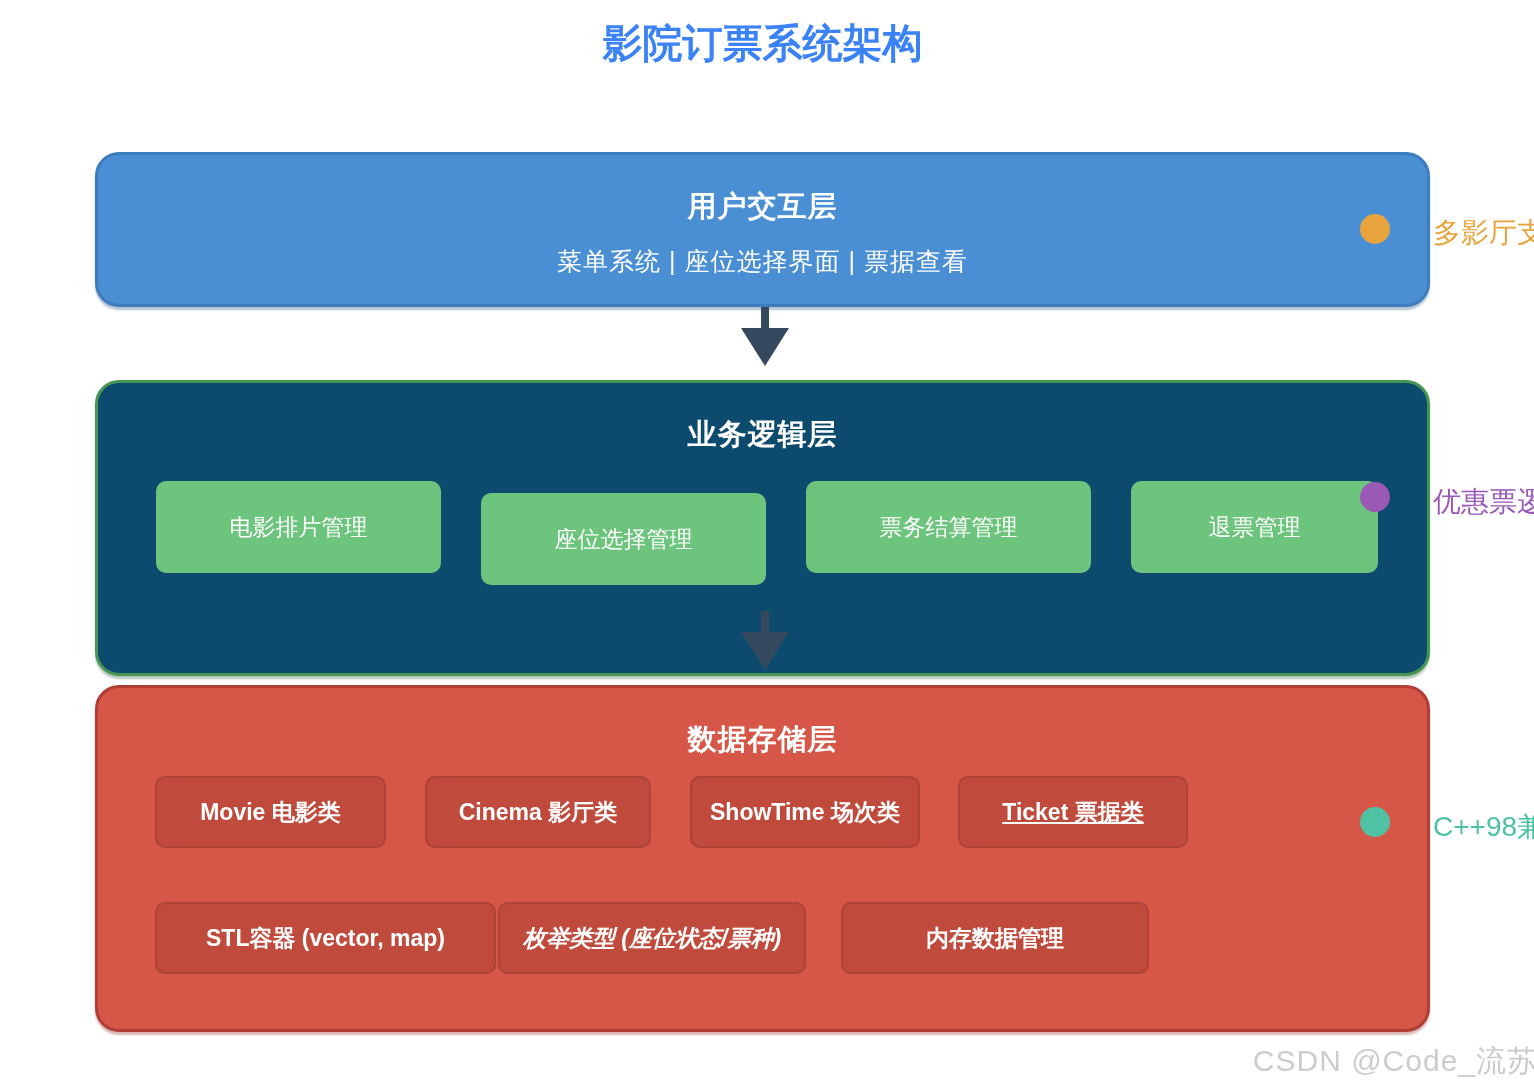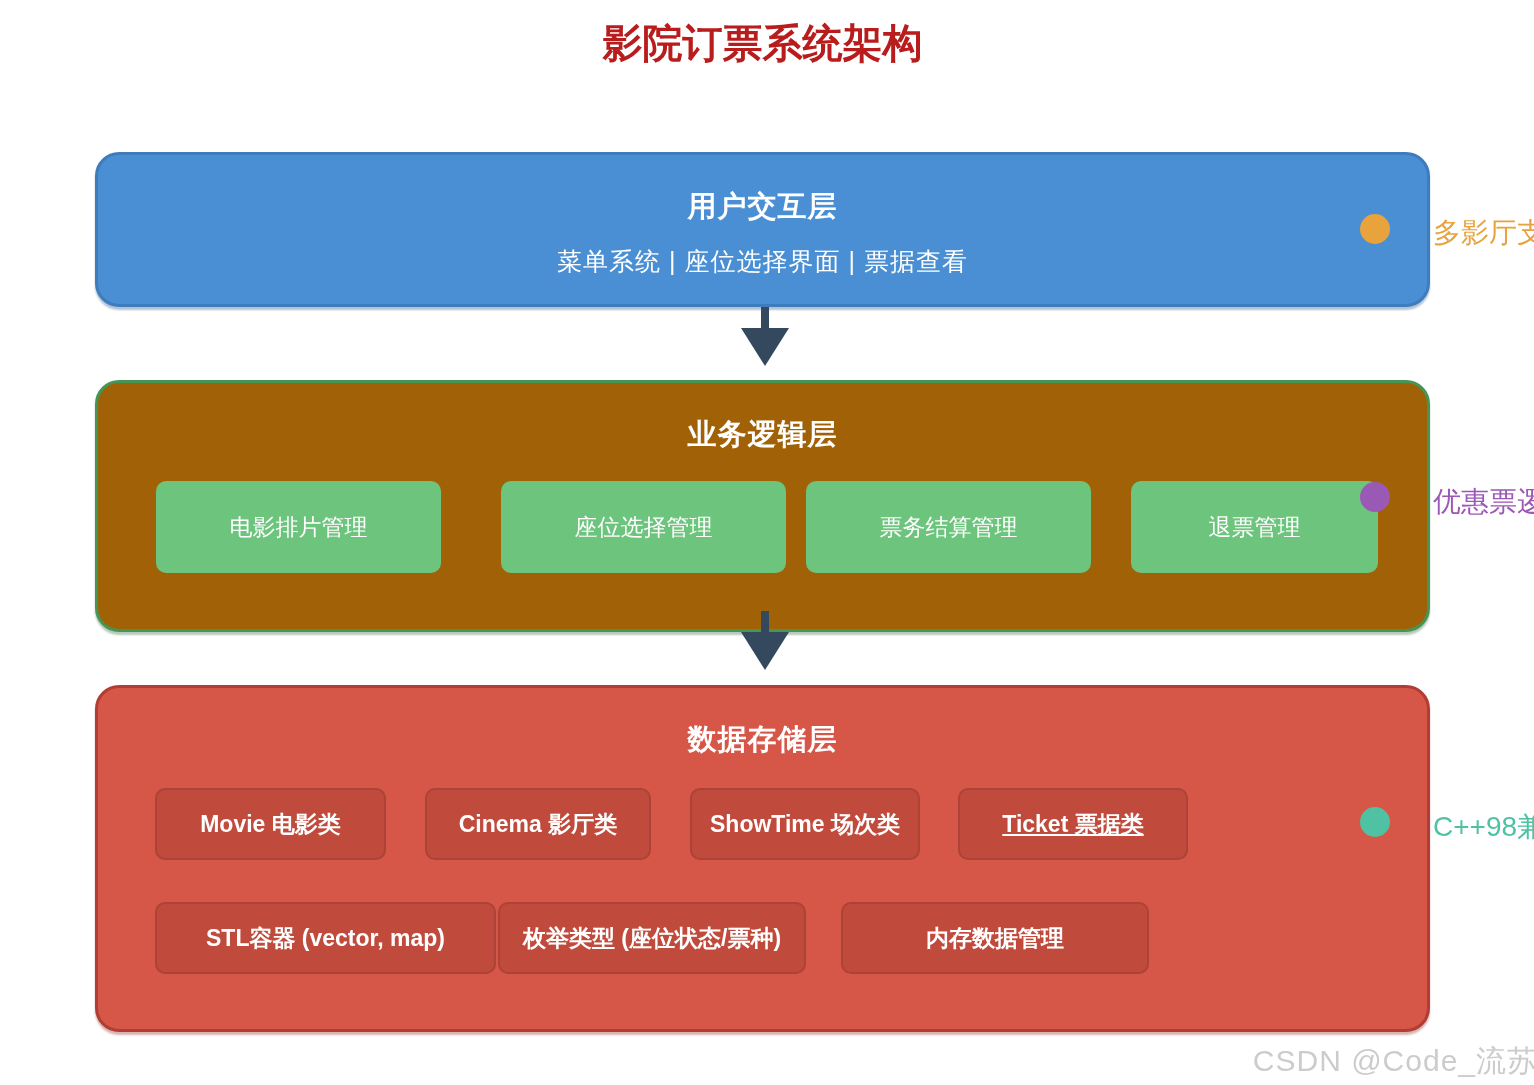--- a/index.html
+++ b/index.html
@@ -13,42 +13,42 @@
     background: #ffffff;
   }
 
   .diagram-title {
     position: absolute;
     left: 95px; top: 16px;
     width: 1335px;
     text-align: center;
     font-size: 40px;
     font-weight: bold;
-    color: #b91c1c;
+    color: #3b82f6;
     margin: 0;
   }
 
   .layer {
     position: absolute;
     left: 95px;
     width: 1335px;
     box-sizing: border-box;
     border-radius: 24px;
     text-align: center;
     color: #ffffff;
   }
   .layer-ui {
     top: 152px; height: 155px;
     background: #4a8fd4;
     border: 3px solid #3d7cbd;
     box-shadow: 0 3px 2px rgba(40,80,130,0.35);
   }
   .layer-logic {
-    top: 380px; height: 252px;
-    background: #a16207;
+    top: 380px; height: 296px;
+    background: #0c4a6e;
     border: 3px solid #469555;
     box-shadow: 0 3px 2px rgba(45,100,60,0.35);
   }
   .layer-data {
     top: 685px; height: 347px;
     background: #d65748;
     border: 3px solid #b03e35;
     box-shadow: 0 3px 2px rgba(140,45,38,0.35);
   }
 
@@ -78,21 +78,21 @@
     top: 98px;
     height: 92px;
     background: #6cc47d;
   }
   .module-red {
     height: 72px;
     background: #c04b3d;
     border: 2px solid #ad4236;
     font-weight: 600;
   }
-  .module-red.row1 { top: 100px; }
+  .module-red.row1 { top: 88px; }
   .module-red.row2 { top: 214px; }
 
   .arrow {
     position: absolute;
     width: 48px;
     display: flex;
     flex-direction: column;
     align-items: center;
   }
   .arrow-stem {
@@ -152,38 +152,38 @@
   </section>
 
   <div class="arrow arrow-1">
     <div class="arrow-stem"></div>
     <div class="arrow-head"></div>
   </div>
 
   <section class="layer layer-logic">
     <div class="layer-title">业务逻辑层</div>
     <div class="module module-green" style="left:58px;  width:285px;">电影排片管理</div>
-    <div class="module module-green" style="left:403px; width:285px;">座位选择管理</div>
+    <div class="module module-green" style="left:383px; width:285px;margin-top:12px;">座位选择管理</div>
     <div class="module module-green" style="left:708px; width:285px;">票务结算管理</div>
     <div class="module module-green" style="left:1033px;width:247px;">退票管理</div>
   </section>
 
   <div class="arrow arrow-2">
     <div class="arrow-stem"></div>
     <div class="arrow-head"></div>
   </div>
 
   <section class="layer layer-data">
     <div class="layer-title">数据存储层</div>
     <div class="module module-red row1" style="left:57px;  width:231px;">Movie 电影类</div>
     <div class="module module-red row1" style="left:327px; width:226px;">Cinema 影厅类</div>
     <div class="module module-red row1" style="left:592px; width:230px;">ShowTime 场次类</div>
     <div class="module module-red row1" style="left:860px; width:230px;text-decoration:underline;">Ticket 票据类</div>
     <div class="module module-red row2" style="left:57px;  width:341px;">STL容器 (vector, map)</div>
-    <div class="module module-red row2" style="left:400px; width:308px;">枚举类型 (座位状态/票种)</div>
+    <div class="module module-red row2" style="left:400px; width:308px;font-style:italic;">枚举类型 (座位状态/票种)</div>
     <div class="module module-red row2" style="left:743px; width:308px;">内存数据管理</div>
   </section>
 
   <div class="dot dot-orange"></div>
   <div class="annotation annotation-orange">多影厅支持</div>
 
   <div class="dot dot-purple"></div>
   <div class="annotation annotation-purple">优惠票逻辑</div>
 
   <div class="dot dot-teal"></div>

